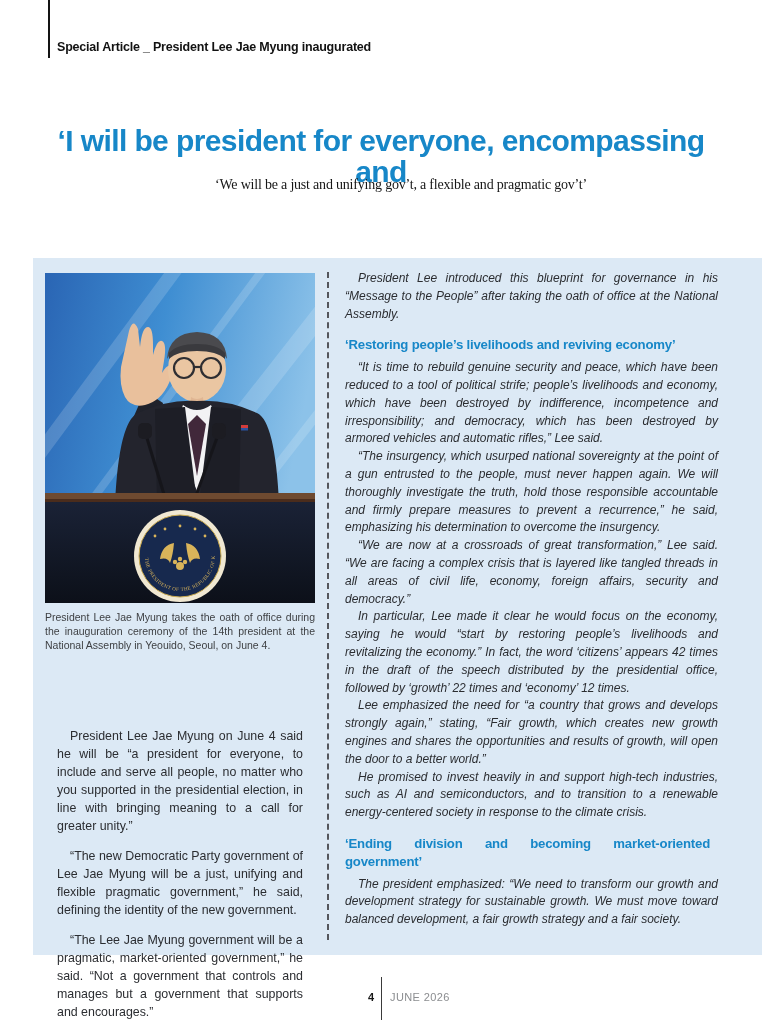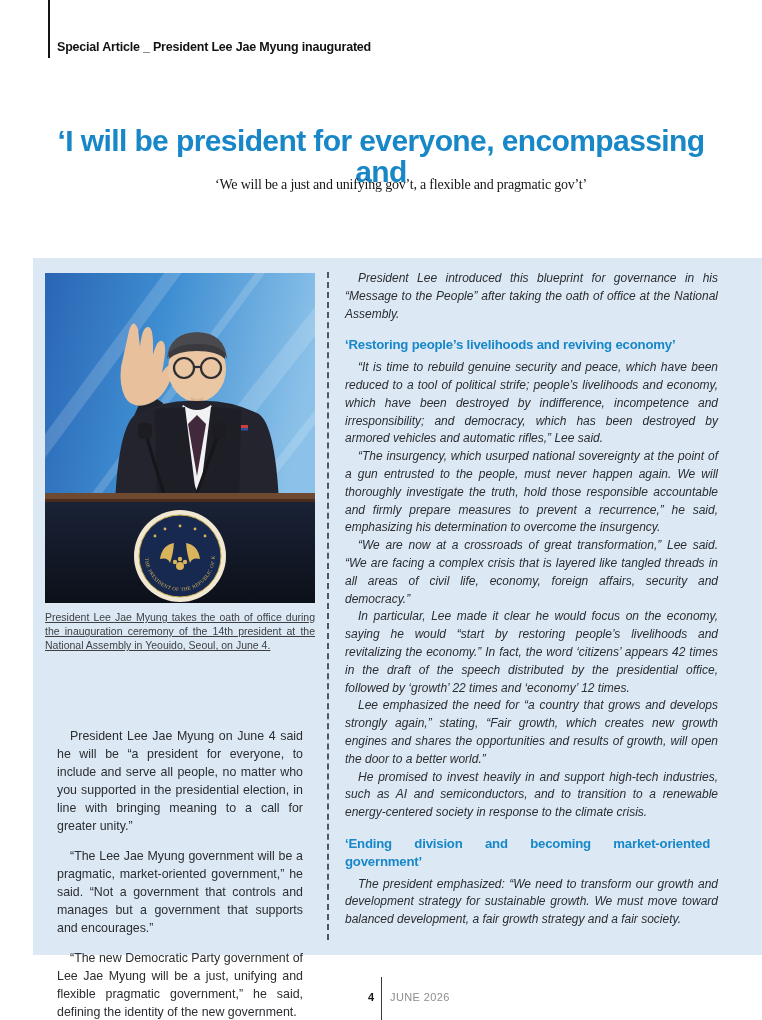--- a/index.html
+++ b/index.html
@@ -13,21 +13,21 @@
 
   .title{position:absolute;left:41px;top:105px;width:680px;text-align:center;
     color:#1787c8;font-weight:bold;font-size:30px;line-height:31px;letter-spacing:-0.6px;}
   .subtitle{position:absolute;left:0;top:177px;width:762px;text-align:center;
     font-family:"Liberation Serif",serif;font-size:14px;color:#161616;letter-spacing:-0.2px;padding-left:20px;}
 
   .feature-box{position:absolute;left:33px;top:258px;width:729px;height:697px;background:#dce9f5;}
 
   .photo{position:absolute;left:12px;top:15px;width:270px;height:330px;display:block;}
   .caption{position:absolute;left:12px;top:352px;width:270px;
-    font-size:10.5px;line-height:14px;color:#3d3f42;text-align:justify;text-decoration:underline;}
+    font-size:10.5px;line-height:14px;color:#3d3f42;text-align:justify;}
   .left-body{position:absolute;left:12px;top:457px;width:270px;
     font-size:12.4px;line-height:18px;color:#2b2d31;text-align:justify;}
   .left-body p{margin:12px;text-indent:13px;}
 
   .divider{position:absolute;left:294px;top:14px;height:668px;width:0;border-left:2px dashed #54565c;}
 
   .right-body{position:absolute;left:312px;top:12px;width:373px;
     font-size:12px;line-height:17.8px;color:#2b2d31;text-align:justify;}
   .right-body p{margin:0;text-indent:13px;font-style:italic;}
   .rc-h{color:#1787c8;font-weight:bold;font-size:13.2px;letter-spacing:-0.2px;
@@ -128,22 +128,22 @@
           <circle cx="140" cy="289" r="2.2"></circle>
           <circle cx="135" cy="286" r="2.2"></circle>
       </g>
     </g>
   </svg>
 
   <div class="caption">President Lee Jae Myung takes the oath of office during the inauguration ceremony of the 14th president at the National Assembly in Yeouido, Seoul, on June 4.</div>
 
   <div class="left-body">
     <p>President Lee Jae Myung on June 4 said he will be “a president for everyone, to include and serve all people, no matter who you supported in the presidential election, in line with bringing meaning to a call for greater unity.”</p>
+    <p>“The new Democratic Party government of Lee Jae Myung will be a just, unifying and flexible pragmatic government,” he said, defining the identity of the new government.</p>
     <p>“The Lee Jae Myung government will be a pragmatic, market-oriented government,” he said. “Not a government that controls and manages but a government that supports and encourages.”</p>
-    <p>“The new Democratic Party government of Lee Jae Myung will be a just, unifying and flexible pragmatic government,” he said, defining the identity of the new government.</p>
   </div>
 
   <div class="divider"></div>
 
   <div class="right-body">
     <p>President Lee introduced this blueprint for governance in his “Message to the People” after taking the oath of office at the National Assembly.</p>
     <h3 class="rc-h">‘Restoring people’s livelihoods and reviving economy’</h3>
     <p>“It is time to rebuild genuine security and peace, which have been reduced to a tool of political strife; people’s livelihoods and economy, which have been destroyed by indifference, incompetence and irresponsibility; and democracy, which has been destroyed by armored vehicles and automatic rifles,” Lee said.</p>
     <p>“The insurgency, which usurped national sovereignty at the point of a gun entrusted to the people, must never happen again. We will thoroughly investigate the truth, hold those responsible accountable and firmly prepare measures to prevent a recurrence,” he said, emphasizing his determination to overcome the insurgency.</p>
     <p>“We are now at a crossroads of great transformation,” Lee said. “We are facing a complex crisis that is layered like tangled threads in all areas of civil life, economy, foreign affairs, security and democracy.”</p>

